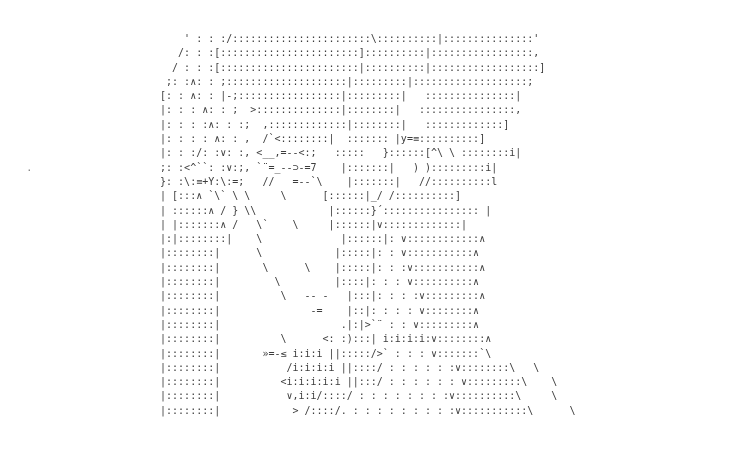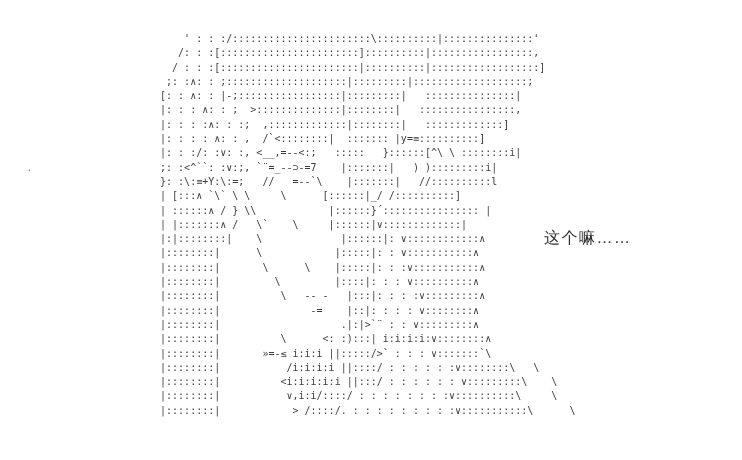--- a/index.html
+++ b/index.html
@@ -52,17 +52,16 @@
   |::::::::|          \   -- -   |:::|: : : :∨:::::::::∧
   |::::::::|               -=    |::|: : : : ∨::::::::∧
   |::::::::|                    .|:|&gt;`¨ : : ∨:::::::::∧
   |::::::::|          \      &lt;: :):::| i:i:i:i:∨::::::::∧
   |::::::::|       »=-≤ i:i:i ||:::::/&gt;` : : : ∨:::::::`\
   |::::::::|           /i:i:i:i ||::::/ : : : : : :∨::::::::\   \
   |::::::::|          &lt;i:i:i:i:i ||:::/ : : : : : : ∨:::::::::\    \
   |::::::::|           ∨,i:i/::::/ : : : : : : : :∨::::::::::\     \
   |::::::::|            &gt; /::::/. : : : : : : : : :∨:::::::::::\      \</pre>
 
-  <div class="speech">这个嘛……</div>
 
   <div class="stray">.</div>
 
 </div>
 
 </body></html>

